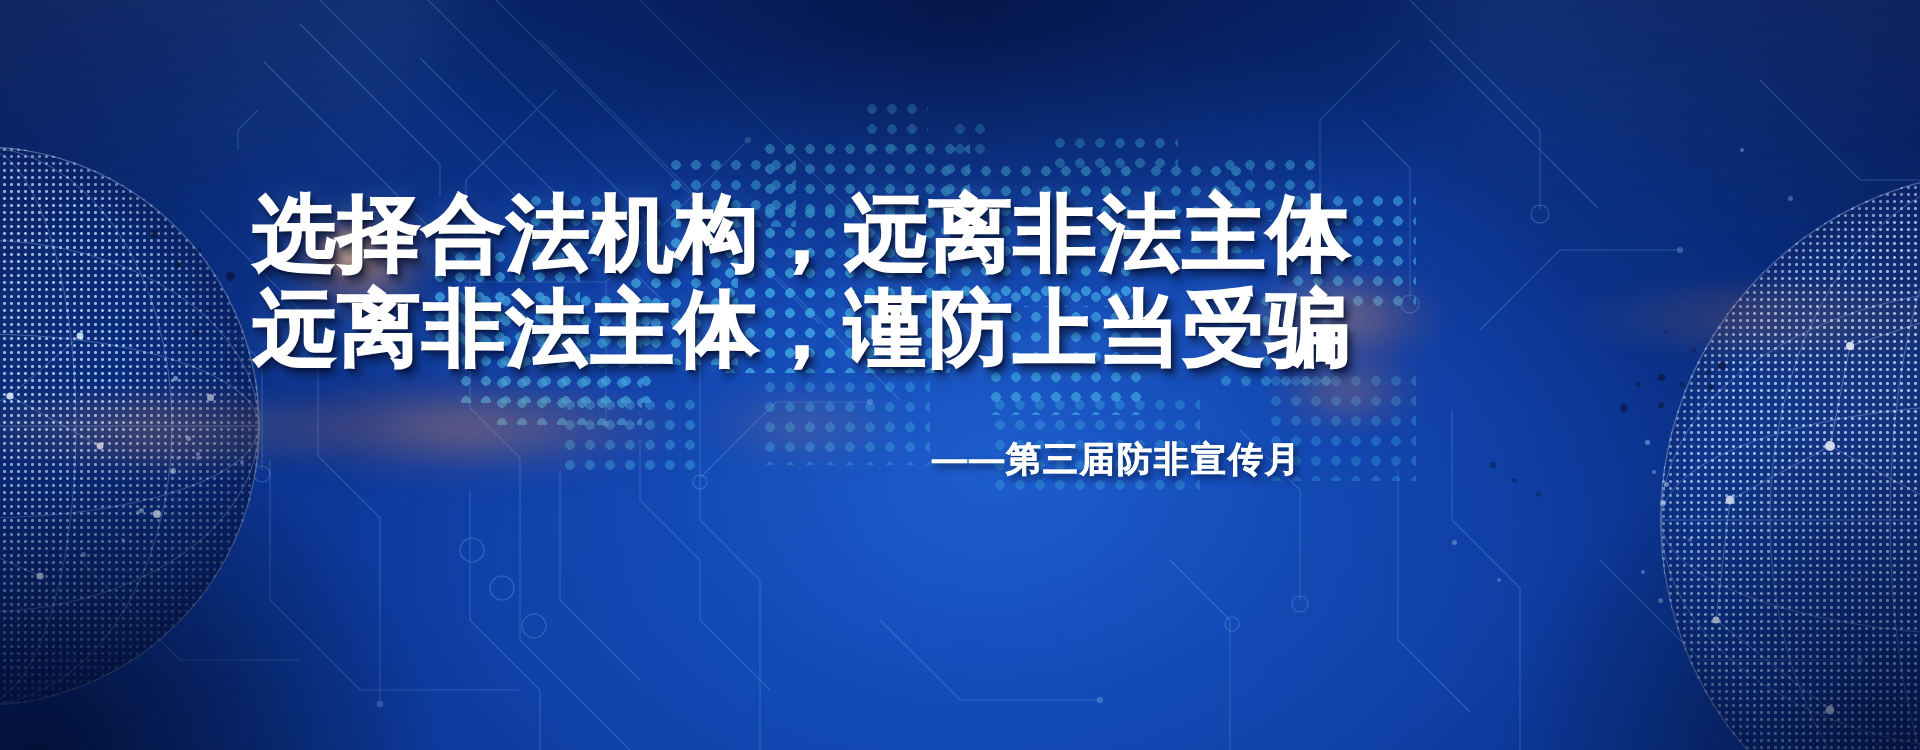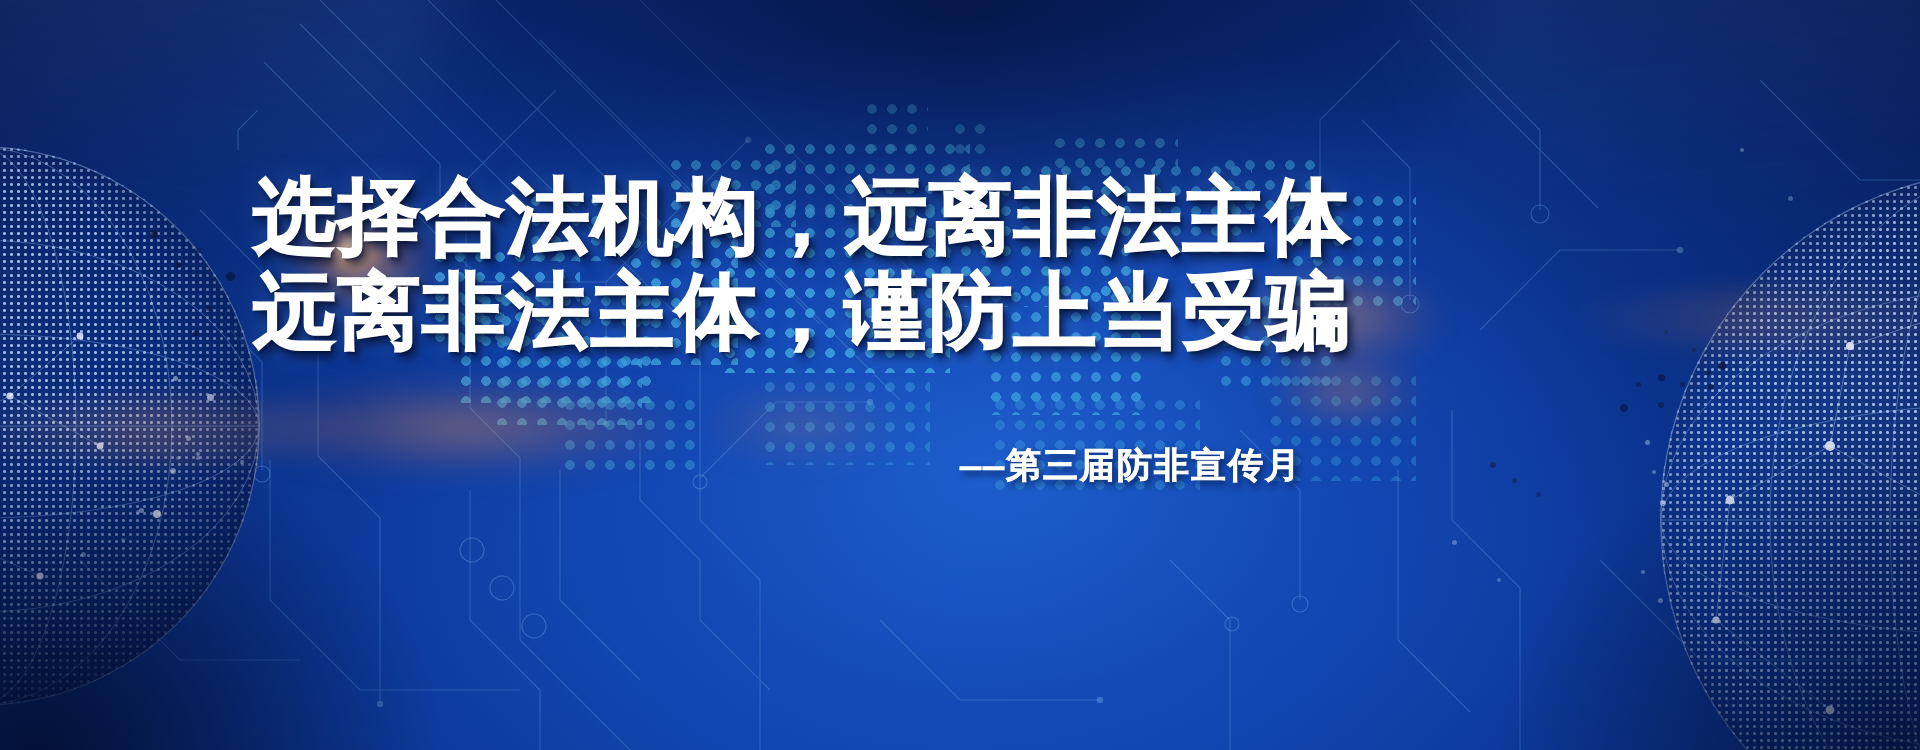--- a/index.html
+++ b/index.html
@@ -57,39 +57,39 @@
   }
 
   
   .flare{ position:absolute; border-radius:50%; pointer-events:none; filter:blur(1px); }
 
   
   .bokeh{ position:absolute; border-radius:50%; pointer-events:none; }
 
   
   .textblock{
-    position:absolute; left:0; top:176px; width:1552px;
-    text-align:left; z-index:20;font-family:Liberation Mono, monospace;
+    position:absolute; left:0; top:186px; width:1552px;
+    text-align:left; z-index:20;
   }
   .headline{
     padding-left:253px;
     color:#ffffff;
     font-size:83px;
     line-height:95px;
     font-weight:bold;
     letter-spacing:1.5px;
     white-space:nowrap;
     text-shadow:
       5px 7px 10px rgba(2,10,40,0.78),
       2px 3px 3px rgba(2,10,40,0.55),
       0 0 26px rgba(110,175,255,0.30);
     -webkit-text-stroke:1.6px #ffffff;
   }
   .attribution{
-    margin-top:76px;
+    margin-top:60px;
     padding-right:250px;
     text-align:right;
     color:#ffffff;
     font-size:35px;
     font-weight:bold;
     letter-spacing:2px;
     white-space:nowrap;
     text-shadow:3px 4px 7px rgba(2,10,40,0.72);
     -webkit-text-stroke:0.7px #ffffff;
   }

